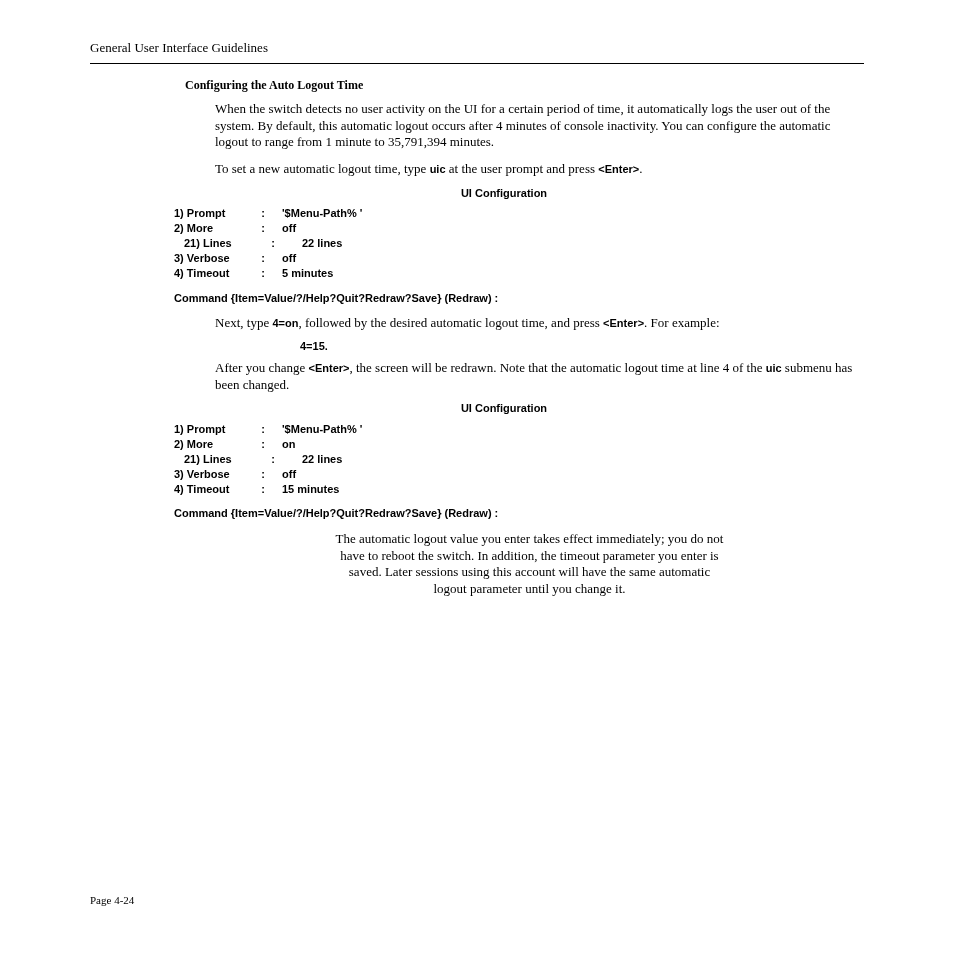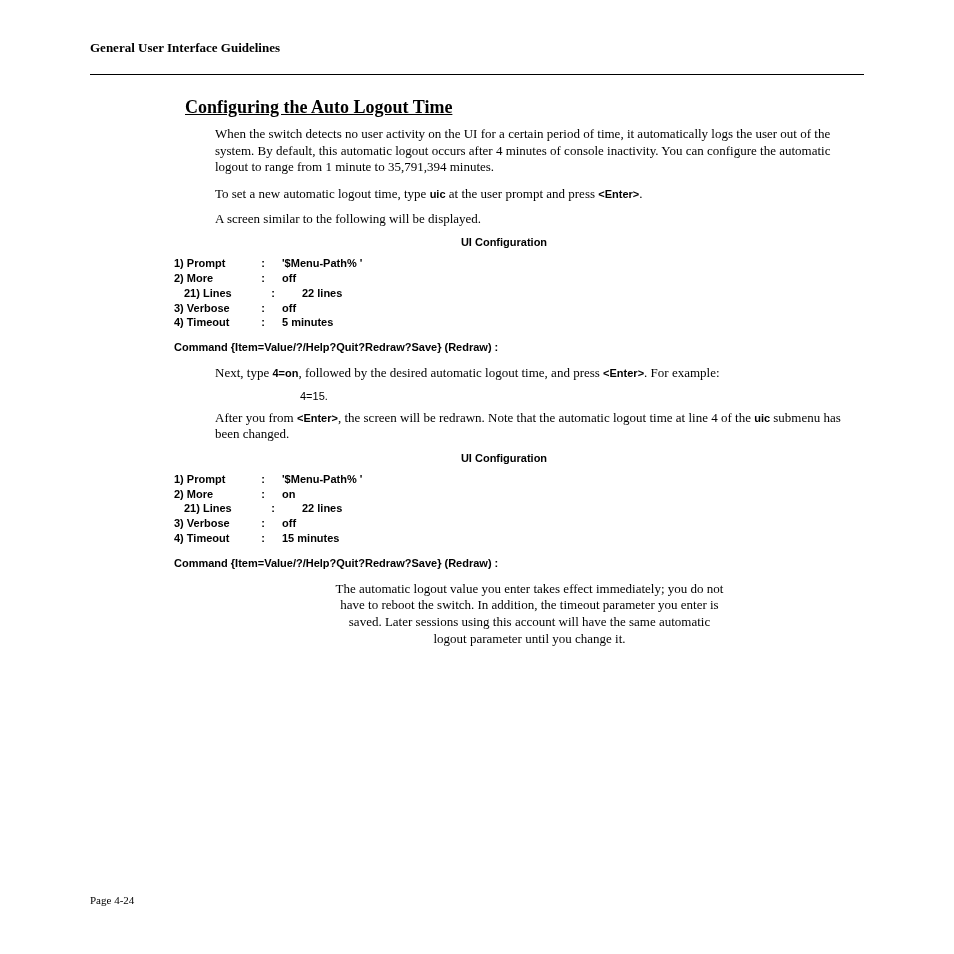--- a/index.html
+++ b/index.html
@@ -13,32 +13,31 @@
     position: relative;
   }
   .page {
     padding: 40px 90px 40px 90px;
     box-sizing: border-box;
     height: 100%;
     position: relative;
   }
   .running-head {
     font-family: Georgia, serif;
-    font-weight: bold;
+    font-weight: normal;
     font-size: 13px;
     border-bottom: 1.5px solid #000;
-    padding-bottom: 18px;
-    margin-bottom: 22px;
+    padding-bottom: 7px;
+    margin-bottom: 14px;
   }
   h2.section-heading {
     font-family: Georgia, serif;
     font-weight: bold;
-    font-size: 18px;
+    font-size: 12px;
     margin: 0 0 8px 95px;
-    text-decoration: underline;
   }
   .body-text {
     font-size: 13px;
     line-height: 1.28;
     margin: 0 0 10px 125px;
     text-align: left;
   }
   .tight {
     margin-bottom: 8px;
   }
@@ -66,21 +65,21 @@
   .cfg-val { padding-left: 10px; }
   .cfg-val.indent { padding-left: 20px; }
   .command-line {
     margin-top: 10px;
     white-space: nowrap;
   }
   .example-line {
     margin: 6px 0 8px 210px;
     font-family: Arial, Helvetica, sans-serif;
     font-size: 11px;
-    font-weight: normal;
+    font-weight: bold;
   }
   .note-title {
     text-align: center;
     font-family: Georgia, serif;
     font-weight: bold;
     font-size: 13px;
     margin: 16px 0 6px 125px;
   }
   .note-body {
     font-size: 13px;
@@ -110,21 +109,20 @@
   <h2 class="section-heading">Configuring the Auto Logout Time</h2>
 
   <p class="body-text">
     <span>When the switch detects no user activity on the </span><span>UI</span><span> for a certain period of time, it automatically logs the user out of the system. By default, this automatic logout occurs after 4 minutes of console inactivity. You can configure the automatic logout to range from 1 minute to 35,791,394 minutes.</span>
   </p>
 
   <p class="body-text tight">
     <span>To set a new automatic logout time, type </span><span class="inline-bold-sans">uic</span><span> at the user prompt and press </span><span class="inline-bold-sans">&lt;Enter&gt;</span><span>.</span>
   </p>
 
-  <p class="body-text tight">A screen similar to the following will be displayed.</p>
 
   <div class="config-block">
     <div class="config-title">UI Configuration</div>
     <div class="config-row">
         <span class="cfg-label">1)  Prompt</span>
         <span class="cfg-colon">:</span>
         <span class="cfg-val">'$Menu-Path% '</span>
       </div>
     <div class="config-row">
         <span class="cfg-label">2)  More</span>
@@ -149,21 +147,21 @@
     <div class="command-line">Command {Item=Value/?/Help?Quit?Redraw?Save} (Redraw)    :</div>
   </div>
 
   <p class="body-text tight">
     <span>Next, type </span><span class="inline-bold-sans">4=on</span><span>, followed by the desired automatic logout time, and press </span><span class="inline-bold-sans">&lt;Enter&gt;</span><span>. For example:</span>
   </p>
 
   <div class="example-line">4=15.</div>
 
   <p class="body-text tight">
-    <span>After you from </span><span class="inline-bold-sans">&lt;Enter&gt;</span><span>, the screen will be redrawn. Note that the automatic logout time at line 4 of the </span><span class="inline-bold-sans">uic</span><span> submenu has been changed.</span>
+    <span>After you change </span><span class="inline-bold-sans">&lt;Enter&gt;</span><span>, the screen will be redrawn. Note that the automatic logout time at line 4 of the </span><span class="inline-bold-sans">uic</span><span> submenu has been changed.</span>
   </p>
 
   <div class="config-block">
     <div class="config-title">UI Configuration</div>
     <div class="config-row">
         <span class="cfg-label">1)  Prompt</span>
         <span class="cfg-colon">:</span>
         <span class="cfg-val">'$Menu-Path% '</span>
       </div>
     <div class="config-row">

